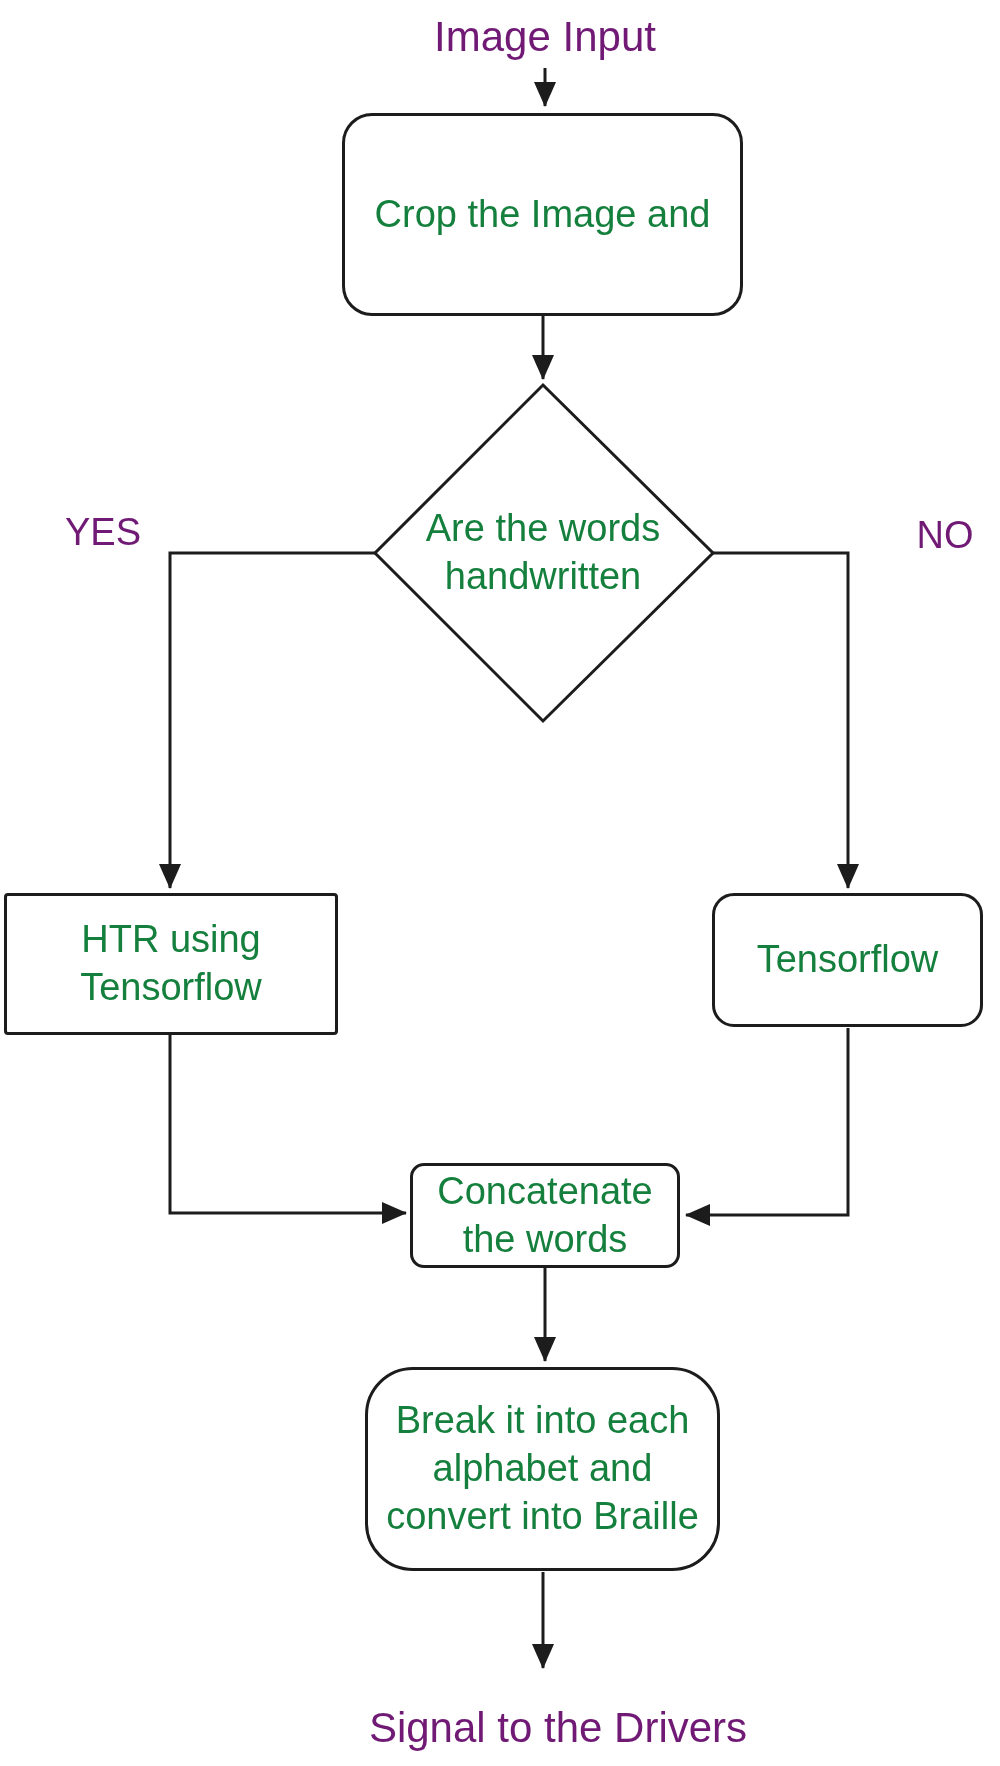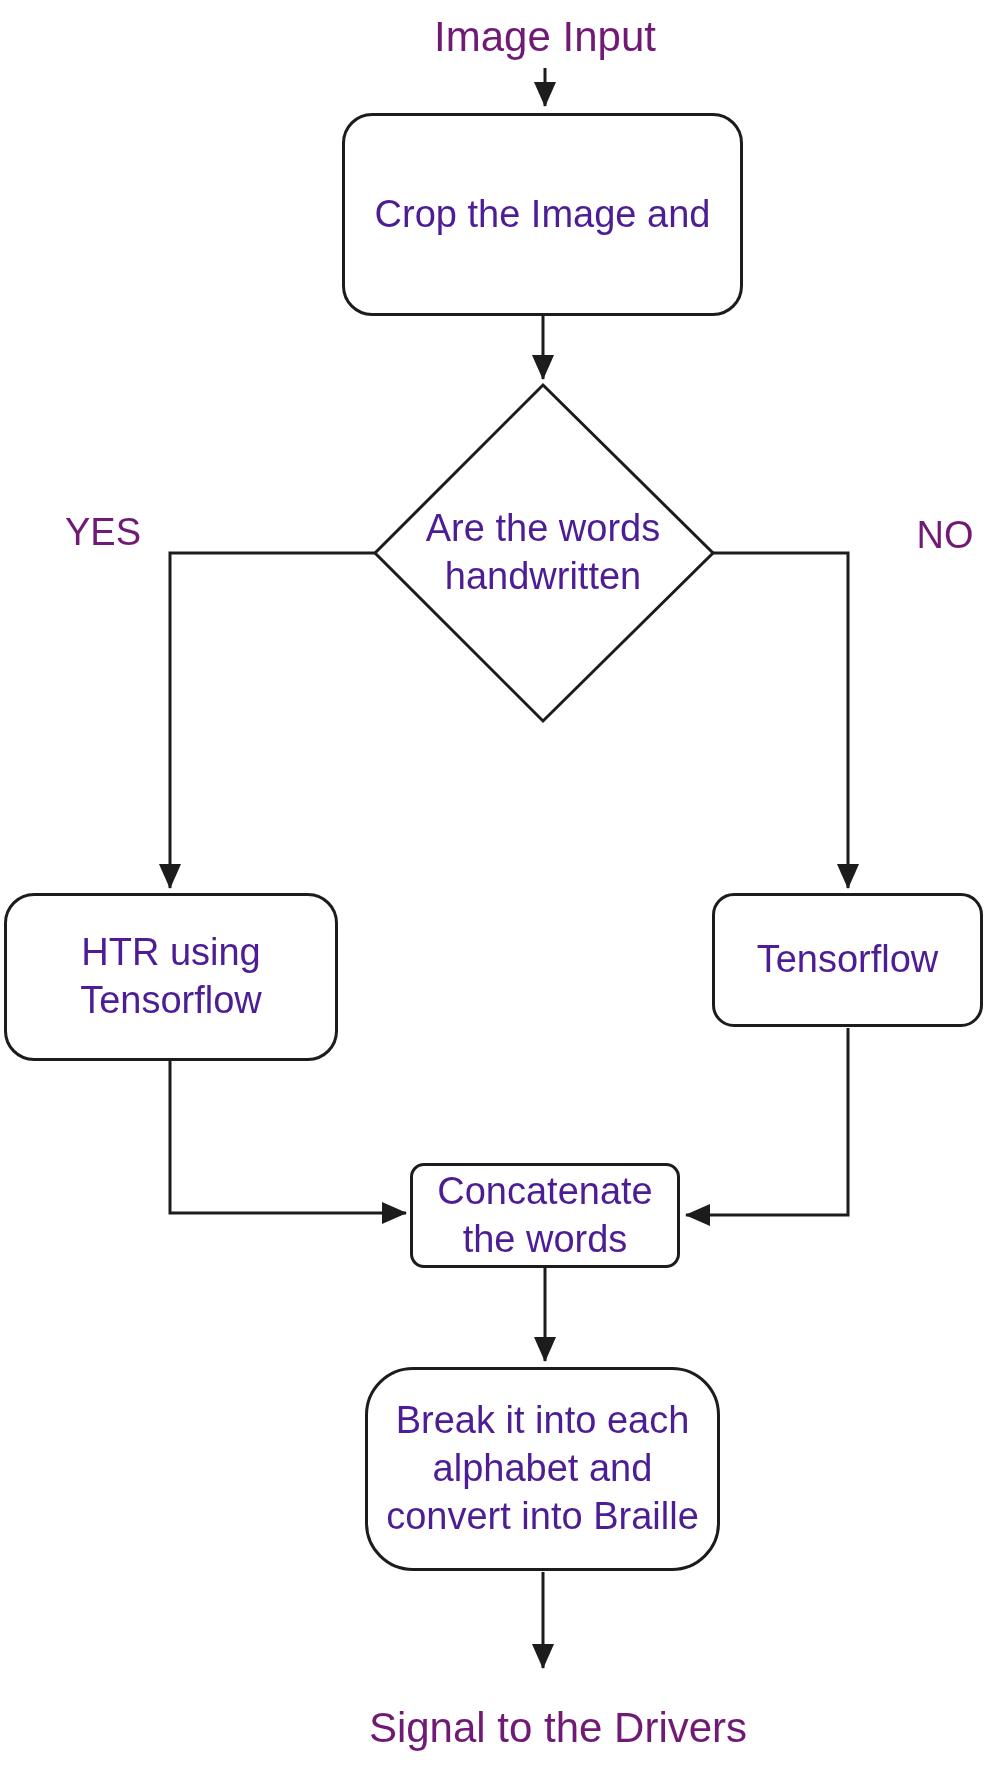--- a/index.html
+++ b/index.html
@@ -29,21 +29,21 @@
     border: 3px solid #1c1c1c;
     background: #ffffff;
     display: flex;
     align-items: center;
     justify-content: center;
     text-align: center;
   }
   .node-text {
     font-size: 38px;
     line-height: 1.26;
-    color: #4c1d95;
+    color: #15803d;
   }
   .tline { display: block; }
   .float-label {
     position: absolute;
     text-align: center;
     font-size: 42px;
     line-height: 1.2;
     color: #701a75;
     white-space: nowrap;
   }
@@ -103,21 +103,21 @@
     </div>
   </div>
 
   <div class="diamond-text" style="left:393px; top:462px; width:300px; height:182px;">
     <div class="node-text">
       <span class="tline">Are the words</span>
       <span class="tline">handwritten</span>
     </div>
   </div>
 
-  <div class="node" style="left:4px; top:893px; width:334px; height:168px; border-radius:30px;">
+  <div class="node" style="left:4px; top:893px; width:334px; height:142px; border-radius:4px;">
     <div class="node-text">
       <span class="tline">HTR using</span>
       <span class="tline">Tensorflow</span>
     </div>
   </div>
 
   <div class="node" style="left:712px; top:893px; width:271px; height:134px; border-radius:22px;">
     <div class="node-text">
       <span class="tline">Tensorflow</span>
     </div>

